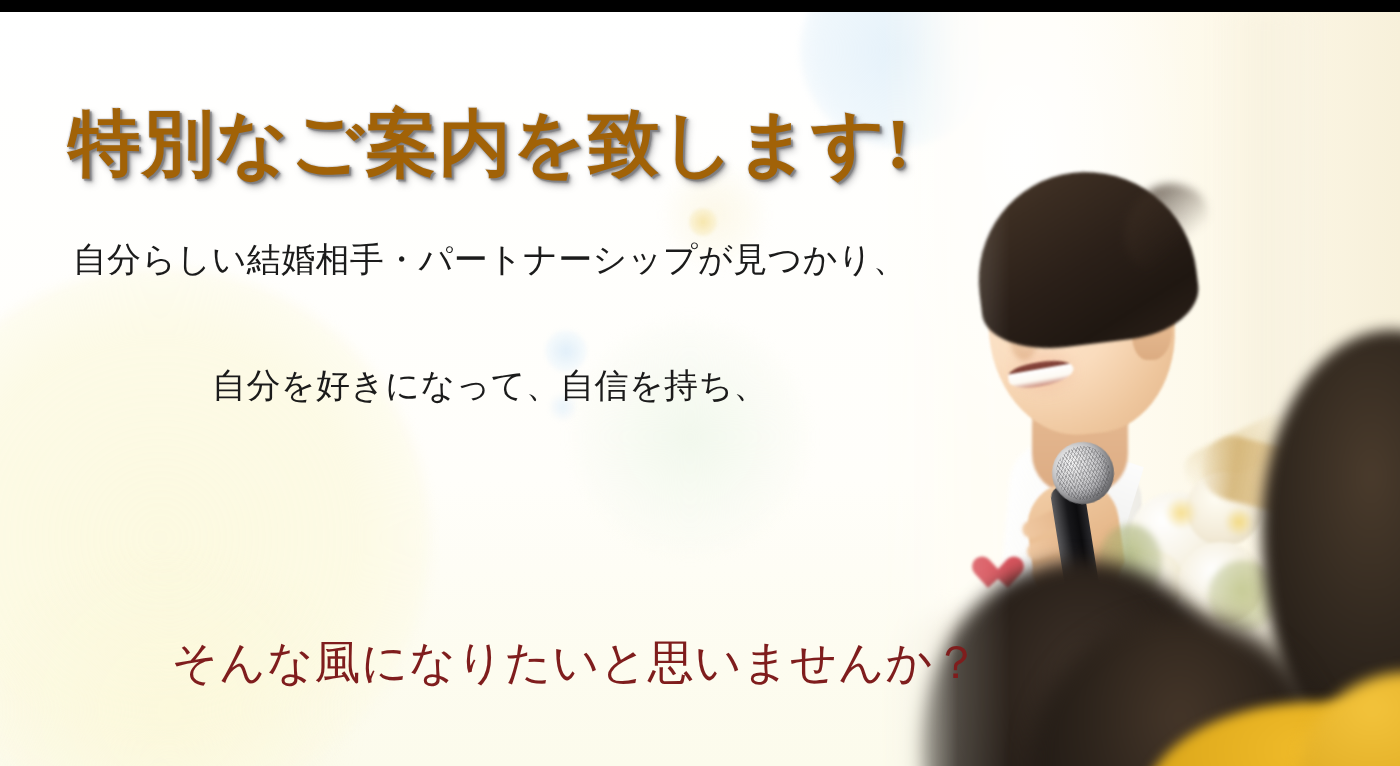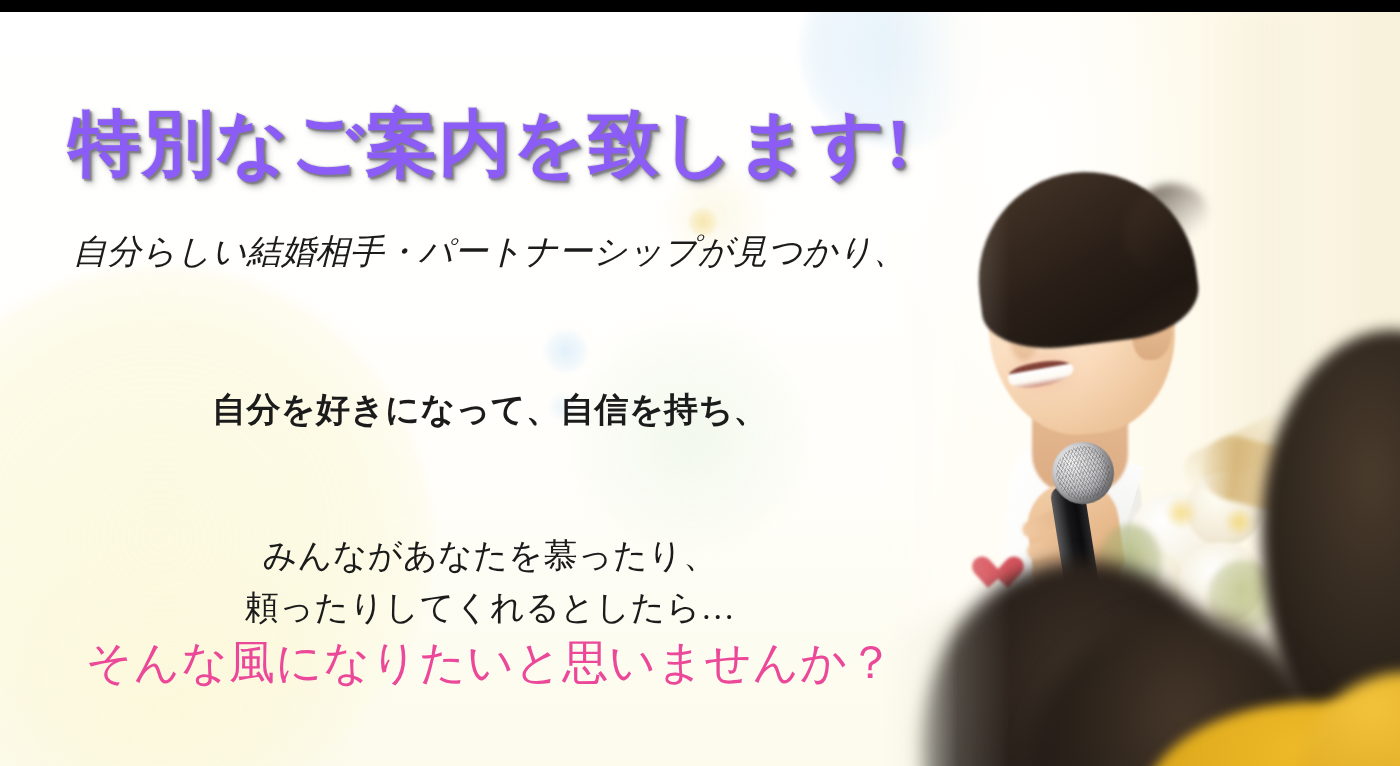--- a/index.html
+++ b/index.html
@@ -340,46 +340,46 @@
   .content{
     position:absolute; left:0; top:12px; width:980px; height:754px;
     z-index:40;
   }
   .headline{
     position:absolute; left:0; top:96px; width:980px;
     text-align:center;
     font-family:"Liberation Serif","DejaVu Serif",serif;
     font-size:72px; line-height:1;
     font-weight:700;
-    color:#8b5cf6;
+    color:#a16207;
     letter-spacing:.02em;
     text-shadow:
        2px 2px 0 rgba(120,120,124,.55),
        3px 3px 3px rgba(96,96,100,.55),
        1px 1px 2px rgba(140,140,146,.75),
       -1px -1px 1px rgba(200,200,205,.55),
        4px 5px 7px rgba(110,110,115,.40);
   }
   .para{
     position:absolute; left:0; width:980px;
     text-align:center;
     color:#1b1b1b;
     font-family:"Liberation Serif","DejaVu Serif",serif;
     font-size:34px;
     line-height:1.52;
     letter-spacing:.01em;
     font-weight:400;
   }
-  #para1{ top:214px;font-style:italic; }
-  #para2{ top:372px;font-weight:bold; }
+  #para1{ top:222px; }
+  #para2{ top:348px; }
   #para3{ top:518px; }
   .closing{
     position:absolute; left:0; top:622px; width:980px;
-    text-align:center;
-    color:#ec4899;
+    text-align:right;
+    color:#7f1d1d;
     font-family:"Liberation Serif","DejaVu Serif",serif;
     font-size:46px;
     line-height:1.25;
     letter-spacing:.015em;
     font-weight:400;
   }
   .line{ display:block; white-space:nowrap; }
 </style>
 </head>
 <body>
@@ -458,22 +458,18 @@
     <div class="headline">特別なご案内を致します!</div>
 
     <div class="para" id="para1">
       <span class="line">自分らしい結婚相手・パートナーシップが見つかり、</span>
     </div>
 
     <div class="para" id="para2">
       <span class="line">自分を好きになって、自信を持ち、</span>
     </div>
 
-    <div class="para" id="para3">
-      <span class="line">みんながあなたを慕ったり、</span>
-      <span class="line">頼ったりしてくれるとしたら…</span>
-    </div>
 
     <div class="closing">そんな風になりたいと思いませんか？</div>
 
   </div>
 
 </div>
 
 </body></html>

